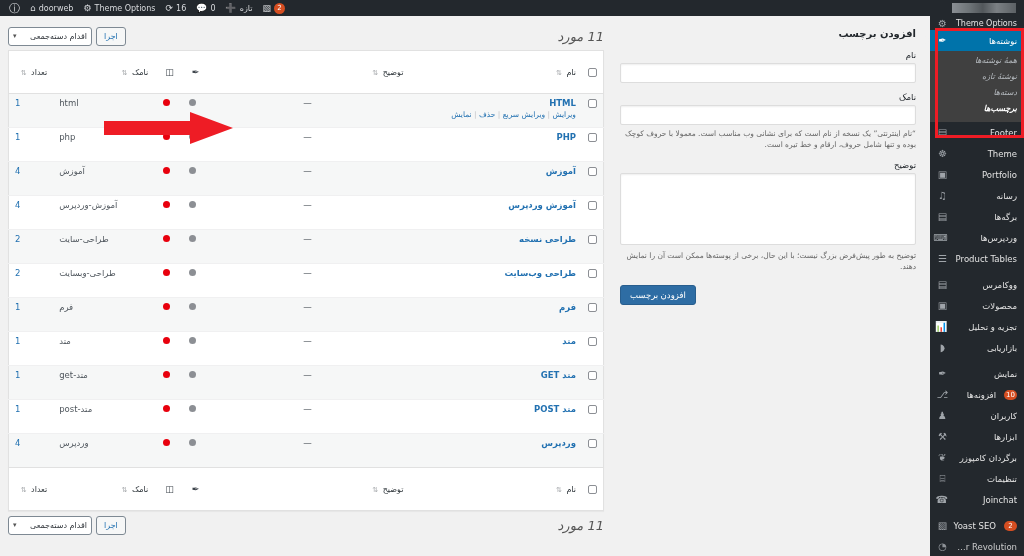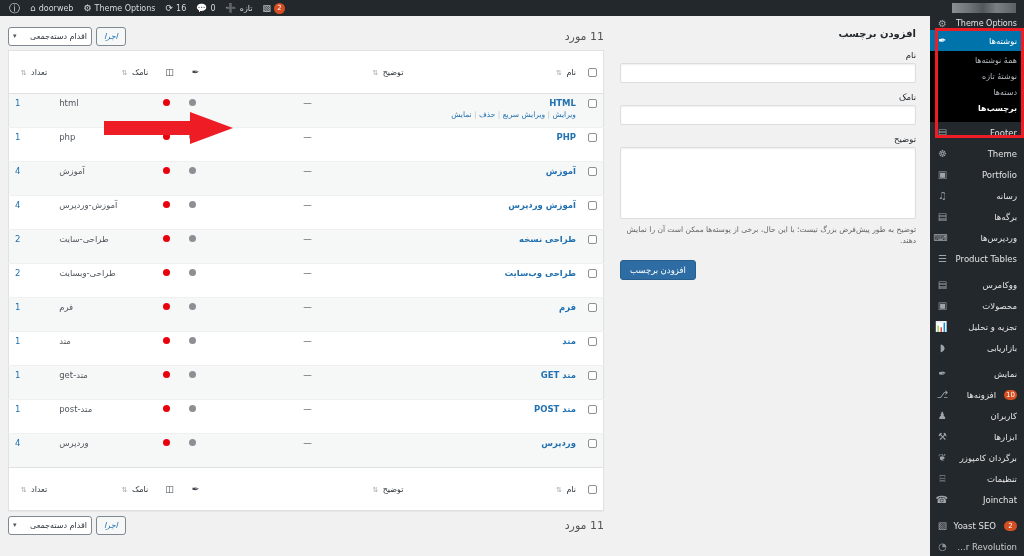--- a/index.html
+++ b/index.html
@@ -59,21 +59,21 @@
   }
   .menu-row .mi { width: 11px; text-align: center; font-size: 10px; color: #a0a5aa; flex: none; }
   .menu-row .ml { flex: 1; text-align: right; overflow: hidden; text-overflow: ellipsis; }
   .menu-row.current { background: #0073aa; color: #fff; }
   .menu-row.current .mi { color: #fff; }
   .menu-row.current::after {
     content: ""; position: absolute; left: -6px; top: 5px;
     border-top: 5px solid transparent; border-bottom: 5px solid transparent;
     border-left: 6px solid #f1f1f1;
   }
-  .submenu { background: #000000; padding: 2px 0 5px 12px; }
+  .submenu { background: #404040; padding: 2px 0 5px 12px; font-style: italic; }
   .submenu .sub-row {
     height: 16px; line-height: 16px;
     padding: 0 7px 0 7px; text-align: right;
     color: #b4b9be; font-size: 8px; white-space: nowrap;
   }
   .submenu .sub-row.active { color: #fff; font-weight: bold; }
   .menu-sep { height: 5px; }
   .menu-badge {
     background: #d54e21; color: #fff; border-radius: 7px;
     font-size: 7px; line-height: 10px; min-width: 13px; height: 10px;
@@ -128,32 +128,32 @@
 
   
   #col-left {
     position: absolute; top: 0; left: 0;
     width: 612px; padding: 6px 8px 0 8px;
   }
   .tablenav {
     height: 28px; display: flex; align-items: center;
     justify-content: space-between; flex-direction: row-reverse;
   }
-  .tablenav .items { font-size: 11px; color: #555; }
+  .tablenav .items { font-size: 13px; color: #555; font-style: italic; }
   .bulk-wrap { display: flex; align-items: center; gap: 4px; flex-direction: row-reverse; }
   .fake-select {
     height: 19px; min-width: 84px; border: 1px solid #7e8993; background: #fff;
     border-radius: 3px; font-size: 8px; color: #32373c;
     display: flex; align-items: center; justify-content: space-between;
     padding: 0 4px; gap: 4px;
   }
   .fake-select .caret { font-size: 7px; color: #555; }
   .button-secondary {
     height: 19px; border: 1px solid #7e8993; background: #f6f7f7;
-    border-radius: 3px; font-size: 8px; color: #2271b1; padding: 0 7px; cursor: pointer; font-style: italic;
+    border-radius: 3px; font-size: 8px; color: #2271b1; padding: 0 7px; cursor: pointer;
   }
   table.wp-list-table {
     width: 100%; border-collapse: collapse; background: #fff;
     border: 1px solid #e1e1e1; font-size: 8.5px;
     box-shadow: 0 1px 1px rgba(0,0,0,.04);
   }
   table.wp-list-table thead th, table.wp-list-table tfoot th {
     background: #fff; border-bottom: 1px solid #e1e1e1; border-top: 1px solid #e1e1e1;
     height: 22px; font-weight: normal; color: #2c3338; font-size: 8px; padding: 16px 6px;
     text-align: right; white-space: nowrap;
@@ -352,20 +352,21 @@
     <h2>افزودن برچسب</h2>
 
     <div class="form-field">
       <label>نام</label>
       <input type="text" value="" style="">
     </div>
 
     <div class="form-field">
       <label>نامک</label>
       <input type="text" value="" style="">
+      <div class="desc-note">“نام اینترنتی” یک نسخه از نام است که برای نشانی وب مناسب است. معمولا با حروف کوچک بوده و تنها شامل حروف، ارقام و خط تیره است.</div>
     </div>
 
     <div class="form-field">
       <label>توضیح</label>
       <textarea style=""></textarea>
       <div class="desc-note">توضیح به طور پیش‌فرض بزرگ نیست؛ با این حال، برخی از پوسته‌ها ممکن است آن را نمایش دهند.</div>
     </div>
 
     <button class="button-primary">افزودن برچسب</button>
   </div>

